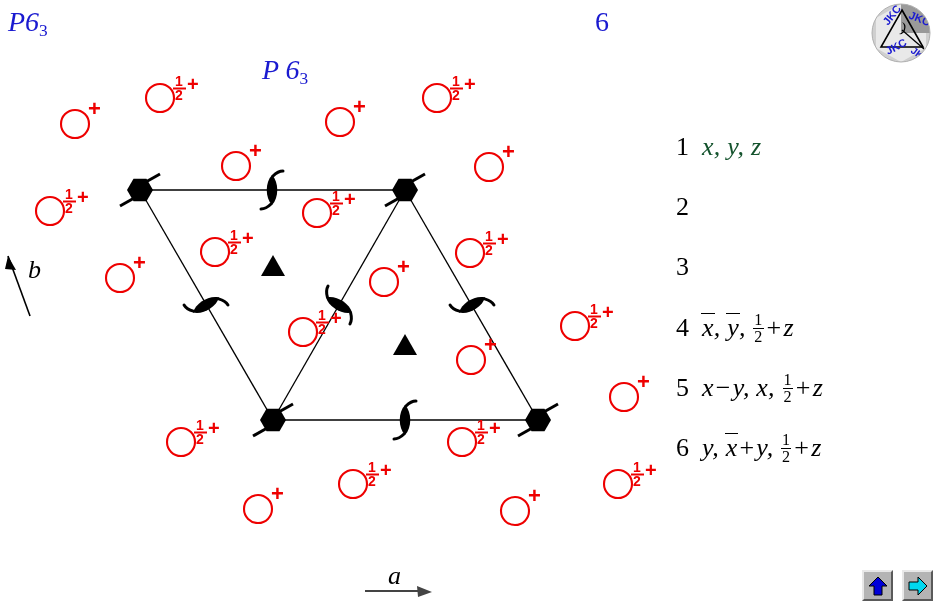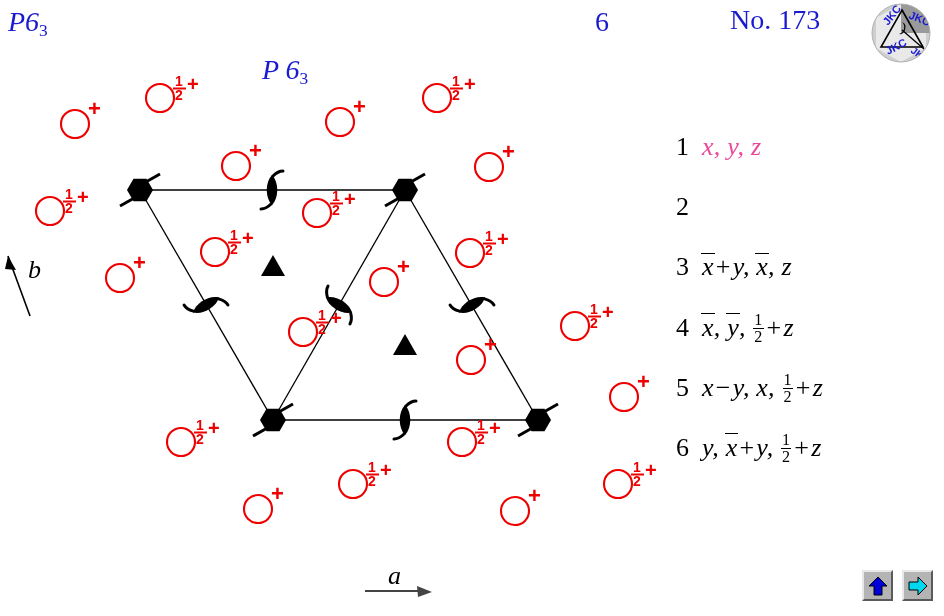--- a/index.html
+++ b/index.html
@@ -81,21 +81,21 @@
   .op-num {
     font-style: normal;
     width: 26px;
     flex: 0 0 26px;
     text-align: left;
   }
   .op-expr {
     font-style: italic;
     letter-spacing: 0.2px;
   }
-  .op-row.first .op-expr { color: #ec4899; }
+  .op-row.first .op-expr { color: #14532d; }
   .op-expr .ovl {
     position: relative;
     display: inline-block;
   }
   .op-expr .ovl::before {
     content: "";
     position: absolute;
     left: -1px;
     right: -1px;
     top: 0.02em;
@@ -141,21 +141,20 @@
     cursor: pointer;
   }
 </style>
 </head>
 <body>
 
 <div class="hdr">
   <div class="hdr-item" id="hdr-hm-short"><span>P6</span><sub>3</sub></div>
   <div class="hdr-item" id="hdr-hm-full"><span>P 6</span><sub>3</sub></div>
   <div class="hdr-item upright" id="hdr-pg">6</div>
-  <div class="hdr-item upright" id="hdr-no">No. 173</div>
 </div>
 
 <div class="logo">
   <svg width="70" height="62" viewBox="0 0 70 62" xmlns="http://www.w3.org/2000/svg">
     <defs>
       <clipPath id="logoclip">
           <circle cx="35" cy="31" r="29"></circle>
         </clipPath>
     </defs>
     <circle cx="35" cy="31" r="29" fill="#cfcfcf"></circle>
@@ -401,21 +400,20 @@
 <div class="ops">
   <div class="op-row first">
     <span class="op-num">1</span>
     <span class="op-expr"><i>x</i>, <i>y</i>, <i>z</i></span>
   </div>
   <div class="op-row">
     <span class="op-num">2</span>
   </div>
   <div class="op-row">
     <span class="op-num">3</span>
-    <span class="op-expr"><span class="ovl"><i>x</i></span><span class="opsym">+</span><i>y</i>, <span class="ovl"><i>x</i></span>, <i>z</i></span>
   </div>
   <div class="op-row">
     <span class="op-num">4</span>
     <span class="op-expr"><span class="ovl"><i>x</i></span>, <span class="ovl"><i>y</i></span>, <span class="frac"><span class="num">1</span><span class="den">2</span></span><span class="opsym">+</span><i>z</i></span>
   </div>
   <div class="op-row">
     <span class="op-num">5</span>
     <span class="op-expr"><i>x</i><span class="opsym">−</span><i>y</i>, <i>x</i>, <span class="frac"><span class="num">1</span><span class="den">2</span></span><span class="opsym">+</span><i>z</i></span>
   </div>
   <div class="op-row">

